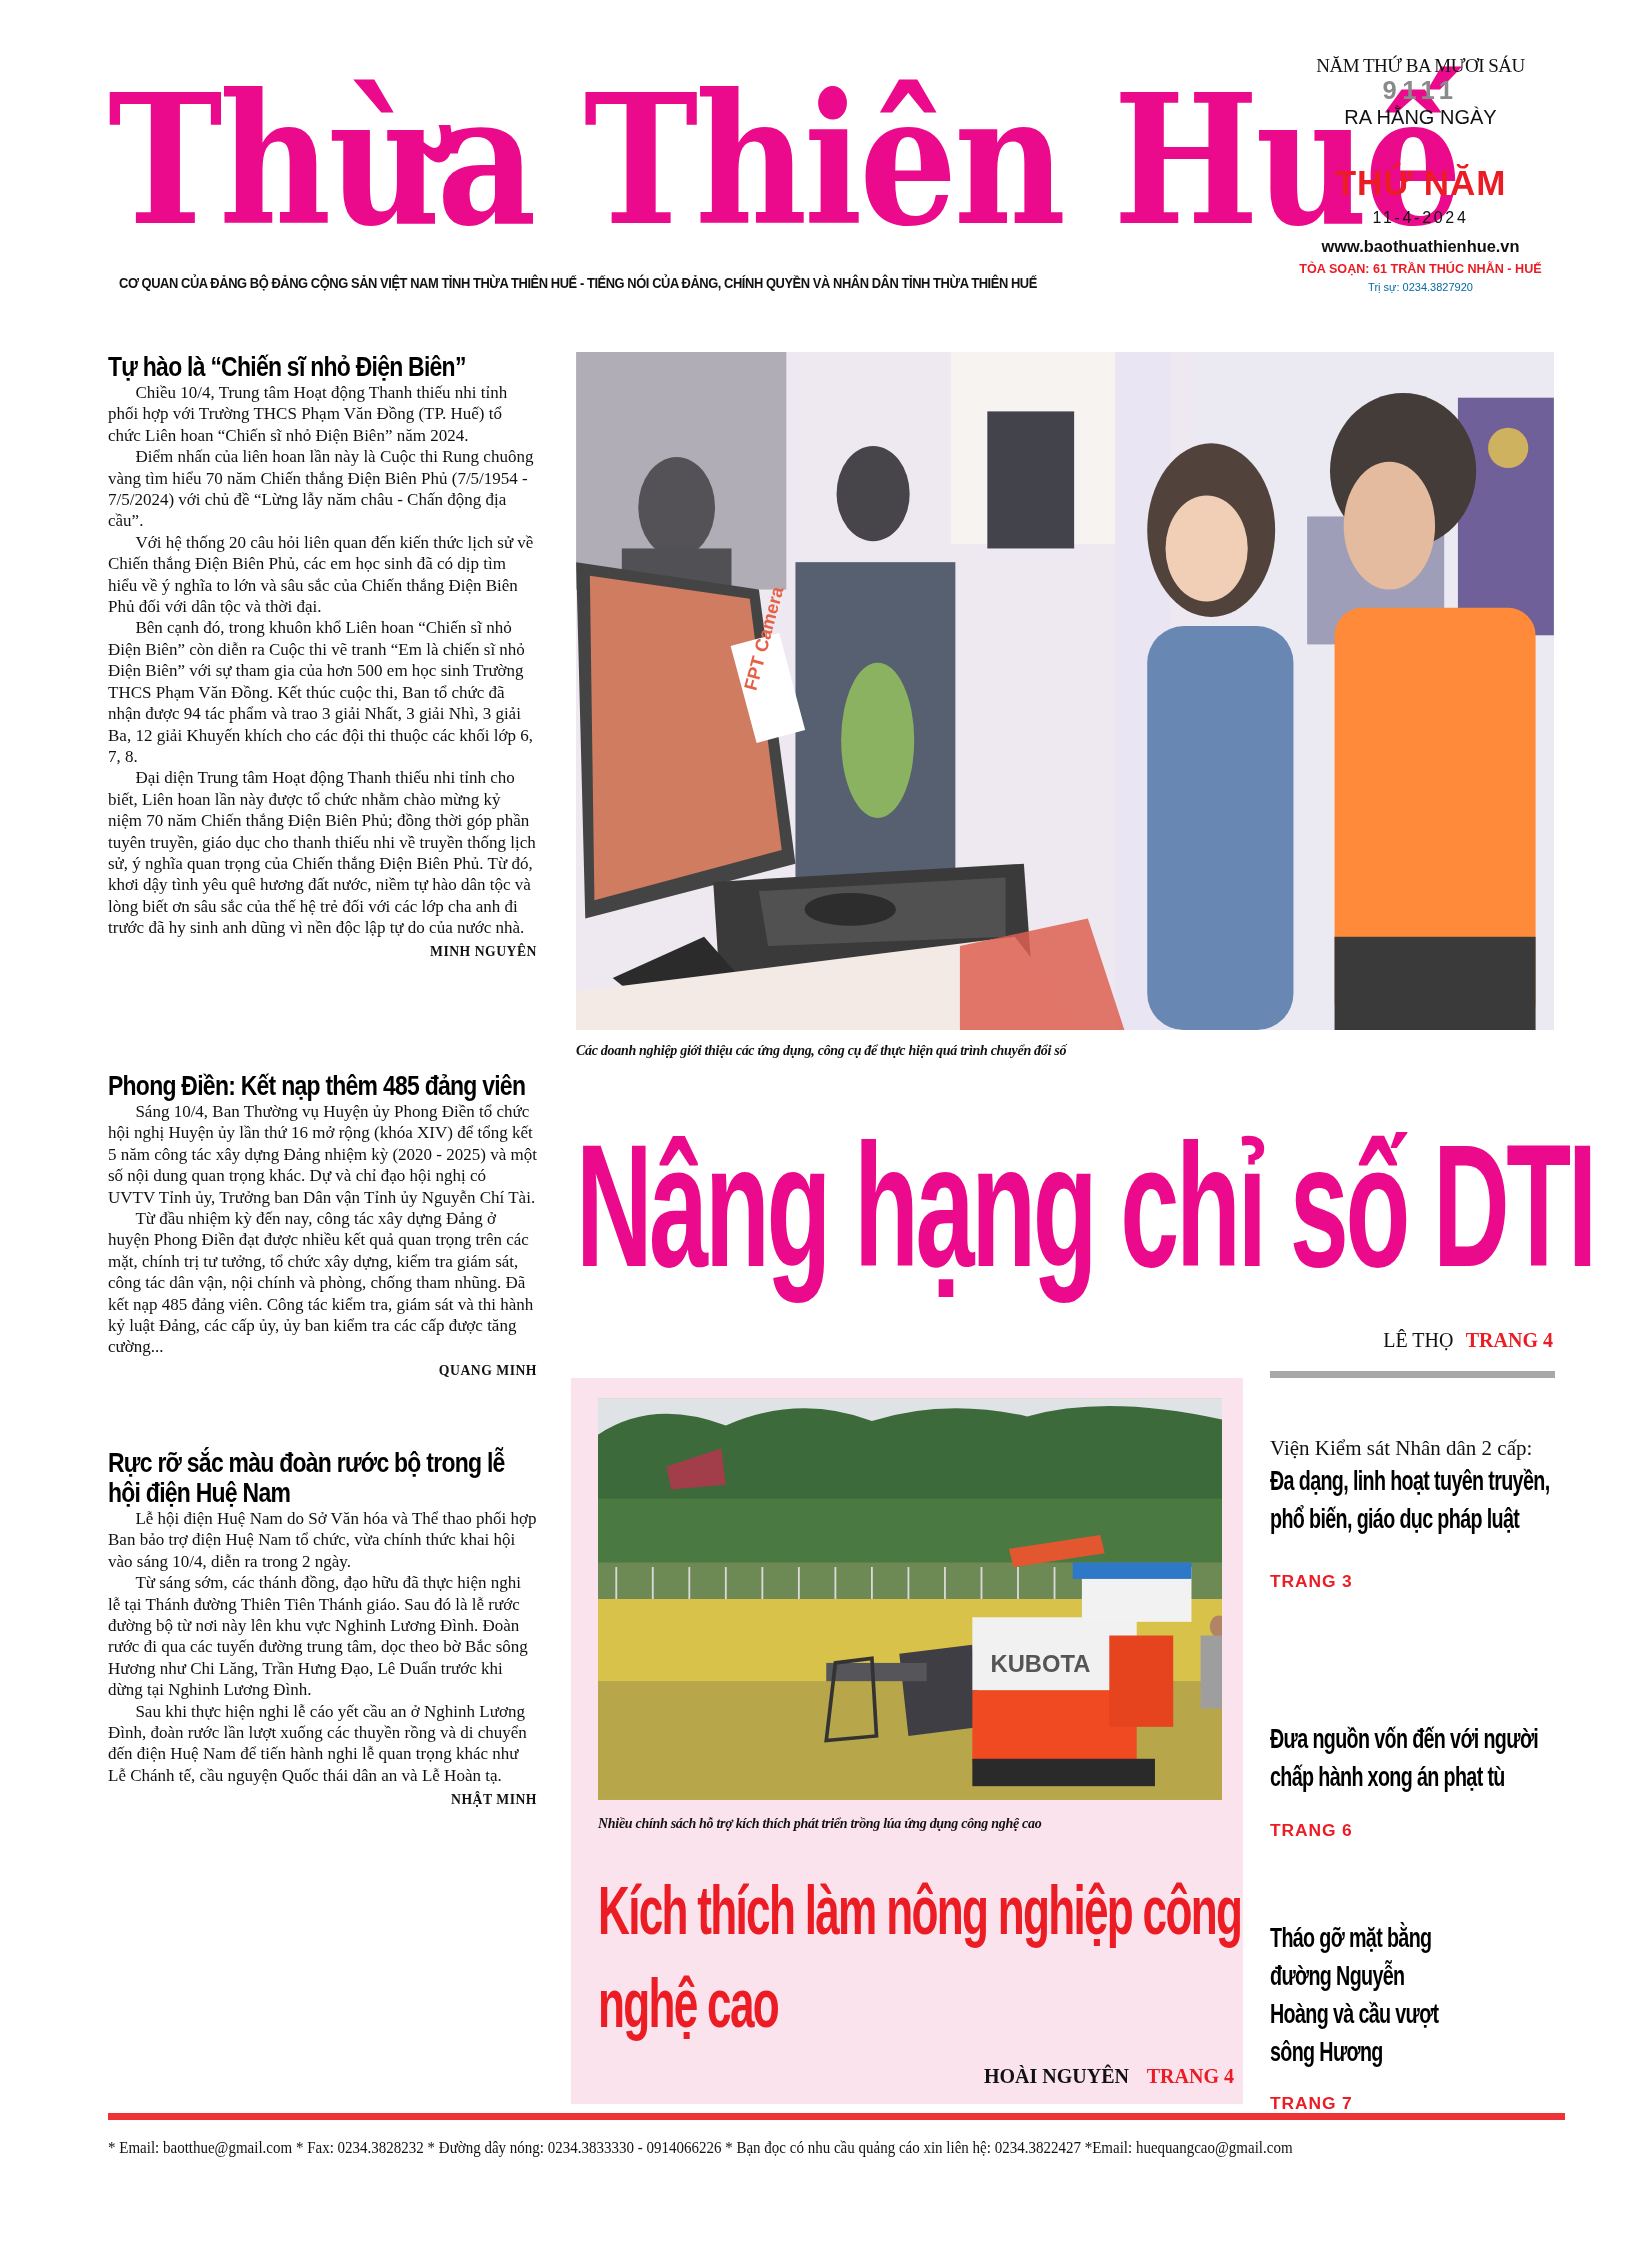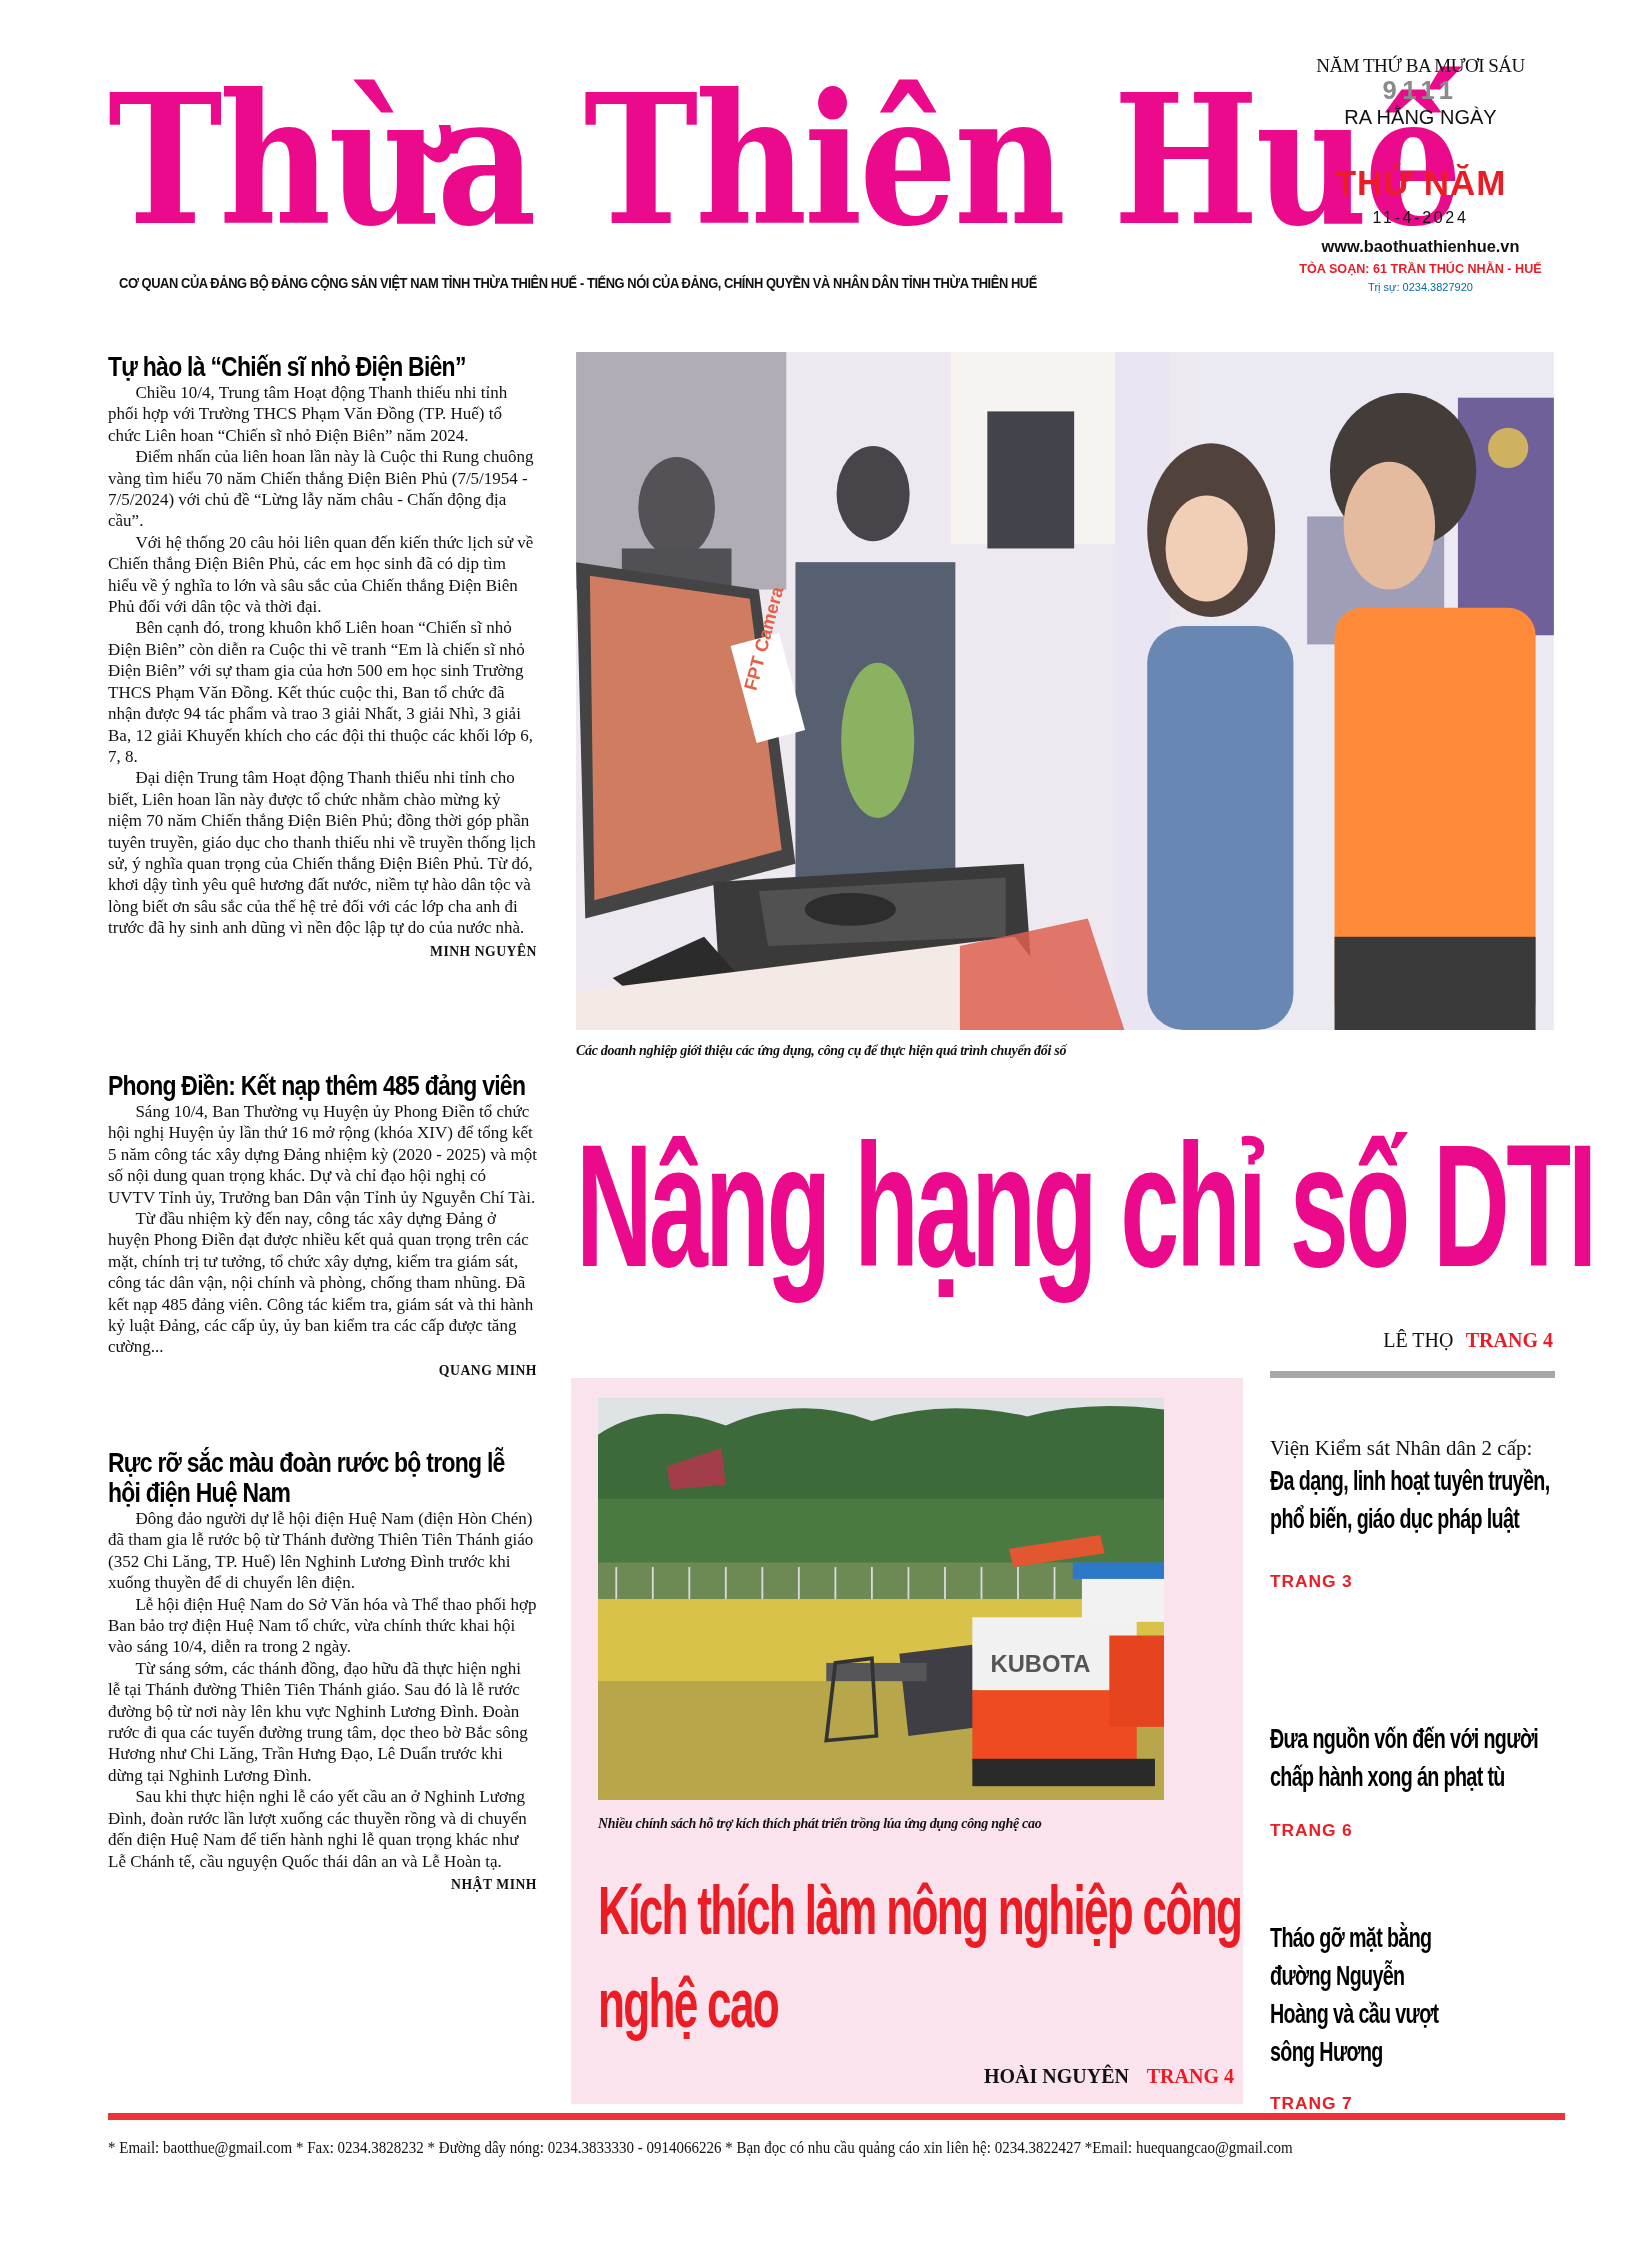--- a/index.html
+++ b/index.html
@@ -29,21 +29,21 @@
   .photo1 { left:576px; top:352px; width:978px; height:678px; overflow:hidden; background:linear-gradient(120deg,#e9e3ee 0%,#f4efe9 35%,#d9e2ef 55%,#f2f1f4 100%); }
   .caption { font-family:"Liberation Serif", serif; font-style:italic; font-weight:bold; font-size:14px; color:#111; letter-spacing:-0.3px; }
 
   .main-headline { left:576px; top:1092px; width:987px; height:228px; font-family:"Liberation Sans", sans-serif; font-weight:bold; color:#ec0a8c; font-size:174px; line-height:228px; letter-spacing:-5.5px; transform:scaleX(0.61); transform-origin:left center; white-space:nowrap; }
   .main-by { left:1188px; top:1329px; width:365px; text-align:right; font-family:"Liberation Serif", serif; font-size:20px; }
   .main-by .name { color:#111; }
   .main-by .page { color:#ec1c24; font-weight:bold; margin-left:7.3px; }
 
   
   .pinkbox { left:571px; top:1378px; width:672px; height:726px; background:#fbe3ee; }
-  .photo2 { left:598px; top:1398px; width:566px; height:402px; overflow:hidden; }
+  .photo2 { left:598px; top:1398px; width:624px; height:402px; overflow:hidden; }
   .sub-headline { left:598px; top:1864px; width:1005px; font-family:"Liberation Sans", sans-serif; font-weight:bold; color:#ec1c24; font-size:69px; line-height:93px; letter-spacing:-2.7px; transform:scaleX(0.64); transform-origin:left top; }
   .sub-by { left:914px; top:2065px; width:320px; text-align:right; font-family:"Liberation Serif", serif; font-size:20px; font-weight:bold; }
   .sub-by .page { color:#ec1c24; margin-left:12.8px; }
 
   
   .grey-rule { left:1270px; top:1371px; width:285px; height:7.3px; background:#a8a8a8; }
   .teaser { left:1270px; width:292px; }
   .teaser .kicker { font-family:"Liberation Serif", serif; font-size:21px; line-height:25.6px; color:#111; }
   .teaser .head { font-family:"Liberation Sans", sans-serif; font-weight:bold; font-size:27.4px; line-height:38px; letter-spacing:-0.9px; transform:scaleX(0.72); transform-origin:left top; width:140%; color:#000; }
   .teaser .page { font-family:"Liberation Sans", sans-serif; font-weight:bold; font-size:17.4px; color:#ec1c24; letter-spacing:0.9px; width:276px; }
@@ -82,21 +82,20 @@
 
 <div class="abs col-left" style="top:1071px;">
   <div class="art-h" style="width:100%;transform:scaleX(0.82);width:122%;">Phong Điền: Kết nạp thêm 485 đảng viên</div>
   <p class="art-p">Sáng 10/4, Ban Thường vụ Huyện ủy Phong Điền tổ chức hội nghị Huyện ủy lần thứ 16 mở rộng (khóa XIV) để tổng kết 5 năm công tác xây dựng Đảng nhiệm kỳ (2020 - 2025) và một số nội dung quan trọng khác. Dự và chỉ đạo hội nghị có UVTV Tỉnh ủy, Trưởng ban Dân vận Tỉnh ủy Nguyễn Chí Tài.</p>
   <p class="art-p">Từ đầu nhiệm kỳ đến nay, công tác xây dựng Đảng ở huyện Phong Điền đạt được nhiều kết quả quan trọng trên các mặt, chính trị tư tưởng, tổ chức xây dựng, kiểm tra giám sát, công tác dân vận, nội chính và phòng, chống tham nhũng. Đã kết nạp 485 đảng viên. Công tác kiểm tra, giám sát và thi hành kỷ luật Đảng, các cấp ủy, ủy ban kiểm tra các cấp được tăng cường...</p>
   <div class="byline">QUANG MINH</div>
 </div>
 
 <div class="abs col-left" style="top:1448px;">
   <div class="art-h">Rực rỡ sắc màu đoàn rước bộ trong lễ hội điện Huệ Nam</div>
-  <p class="art-p">Đông đảo người dự lễ hội điện Huệ Nam (điện Hòn Chén) đã tham gia lễ rước bộ từ Thánh đường Thiên Tiên Thánh giáo (352 Chi Lăng, TP. Huế) lên Nghinh Lương Đình trước khi xuống thuyền để di chuyển lên điện.</p>
   <p class="art-p">Lễ hội điện Huệ Nam do Sở Văn hóa và Thể thao phối hợp Ban bảo trợ điện Huệ Nam tổ chức, vừa chính thức khai hội vào sáng 10/4, diễn ra trong 2 ngày.</p>
   <p class="art-p">Từ sáng sớm, các thánh đồng, đạo hữu đã thực hiện nghi lễ tại Thánh đường Thiên Tiên Thánh giáo. Sau đó là lễ rước đường bộ từ nơi này lên khu vực Nghinh Lương Đình. Đoàn rước đi qua các tuyến đường trung tâm, dọc theo bờ Bắc sông Hương như Chi Lăng, Trần Hưng Đạo, Lê Duẩn trước khi dừng tại Nghinh Lương Đình.</p>
   <p class="art-p">Sau khi thực hiện nghi lễ cáo yết cầu an ở Nghinh Lương Đình, đoàn rước lần lượt xuống các thuyền rồng và di chuyển đến điện Huệ Nam để tiến hành nghi lễ quan trọng khác như Lễ Chánh tế, cầu nguyện Quốc thái dân an và Lễ Hoàn tạ.</p>
   <div class="byline">NHẬT MINH</div>
 </div>
 
 <div class="abs photo1">
   <svg width="978" height="678" viewBox="0 0 1070 742">
     <rect x="0" y="0" width="1070" height="742" fill="#ece6ef"></rect>
     <rect x="0" y="0" width="230" height="260" fill="#6d6a78" opacity="0.55"></rect>

